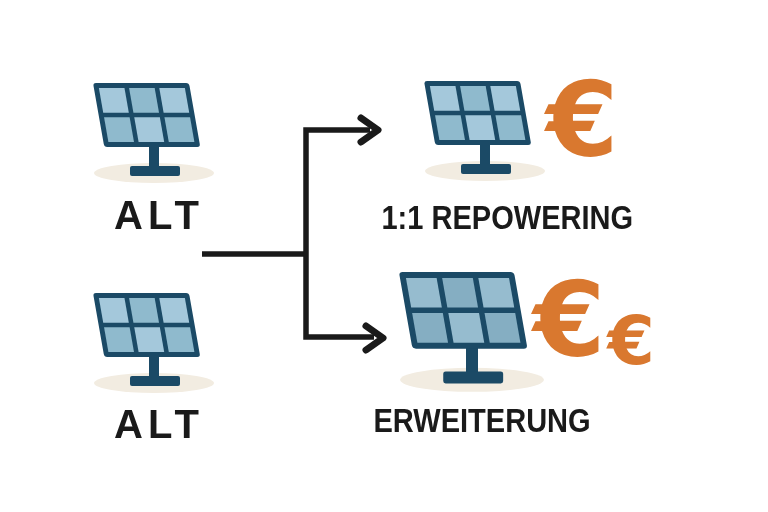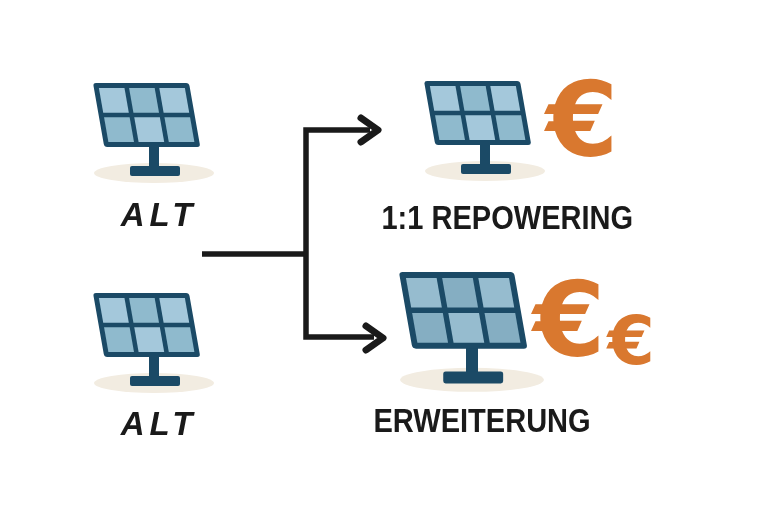--- a/index.html
+++ b/index.html
@@ -38,24 +38,23 @@
   .node-label {
     position: absolute;
     color: var(--ink, #1a1a1a);
     font-weight: 700;
     text-align: center;
     white-space: nowrap;
     line-height: 34px;
     height: 34px;
   }
   .label-alt {
-    font-size: 33px;
+    font-size: 40px;
     letter-spacing: 5px;
     padding-left: 5px; 
-    font-style: italic;
   }
   .label-opt {
     font-size: 33px;
     letter-spacing: 0px;
     transform: scaleX(0.88);
     transform-origin: 50% 50%;
   }
   .euro {
     position: absolute;
     color: var(--euro, #d9782f);

